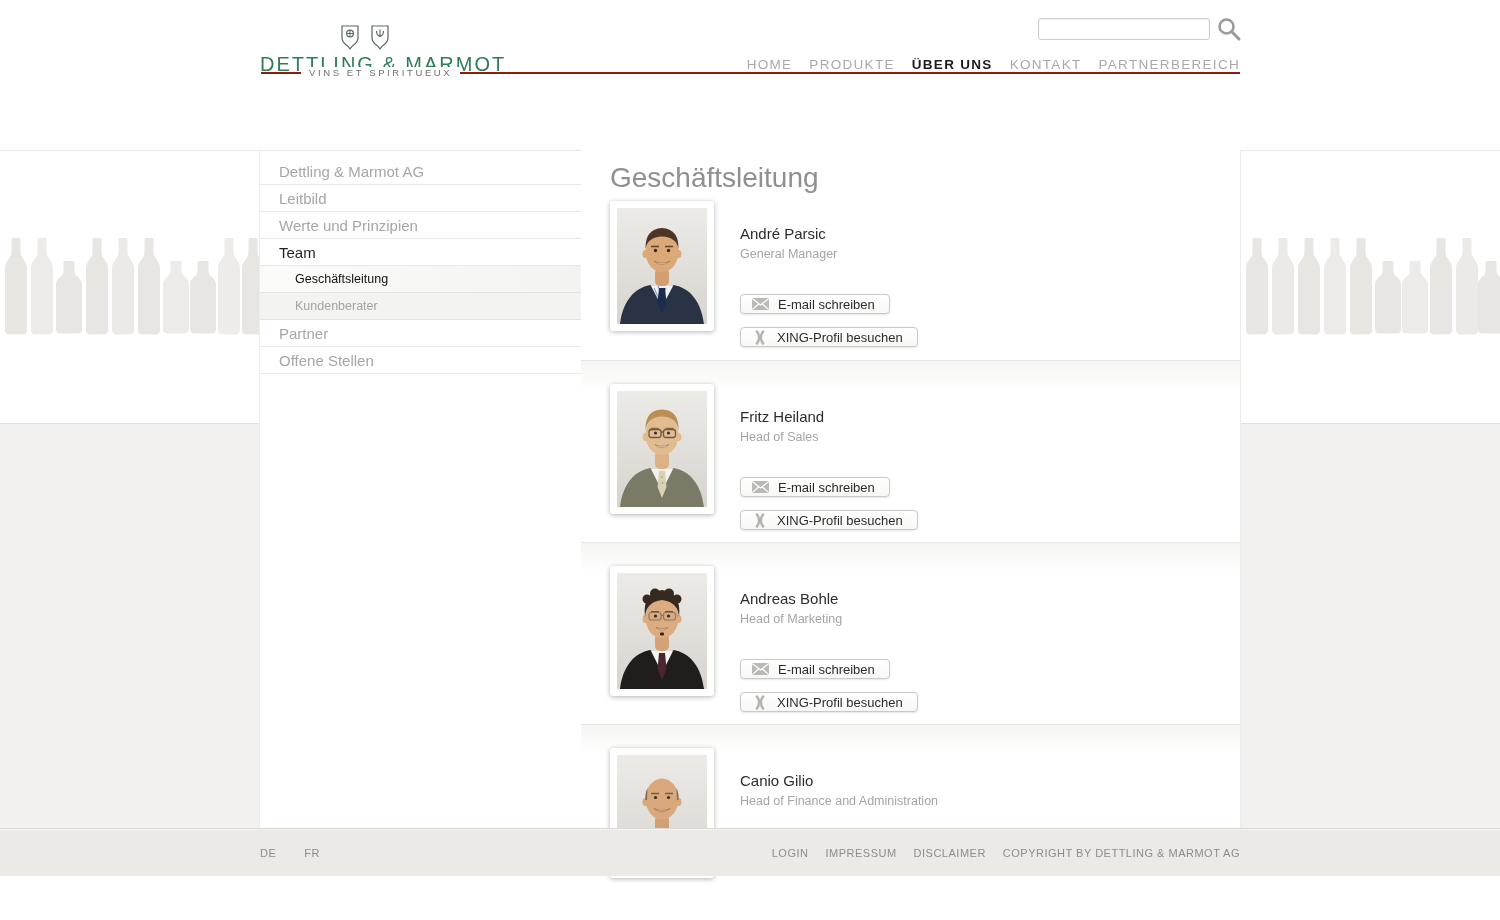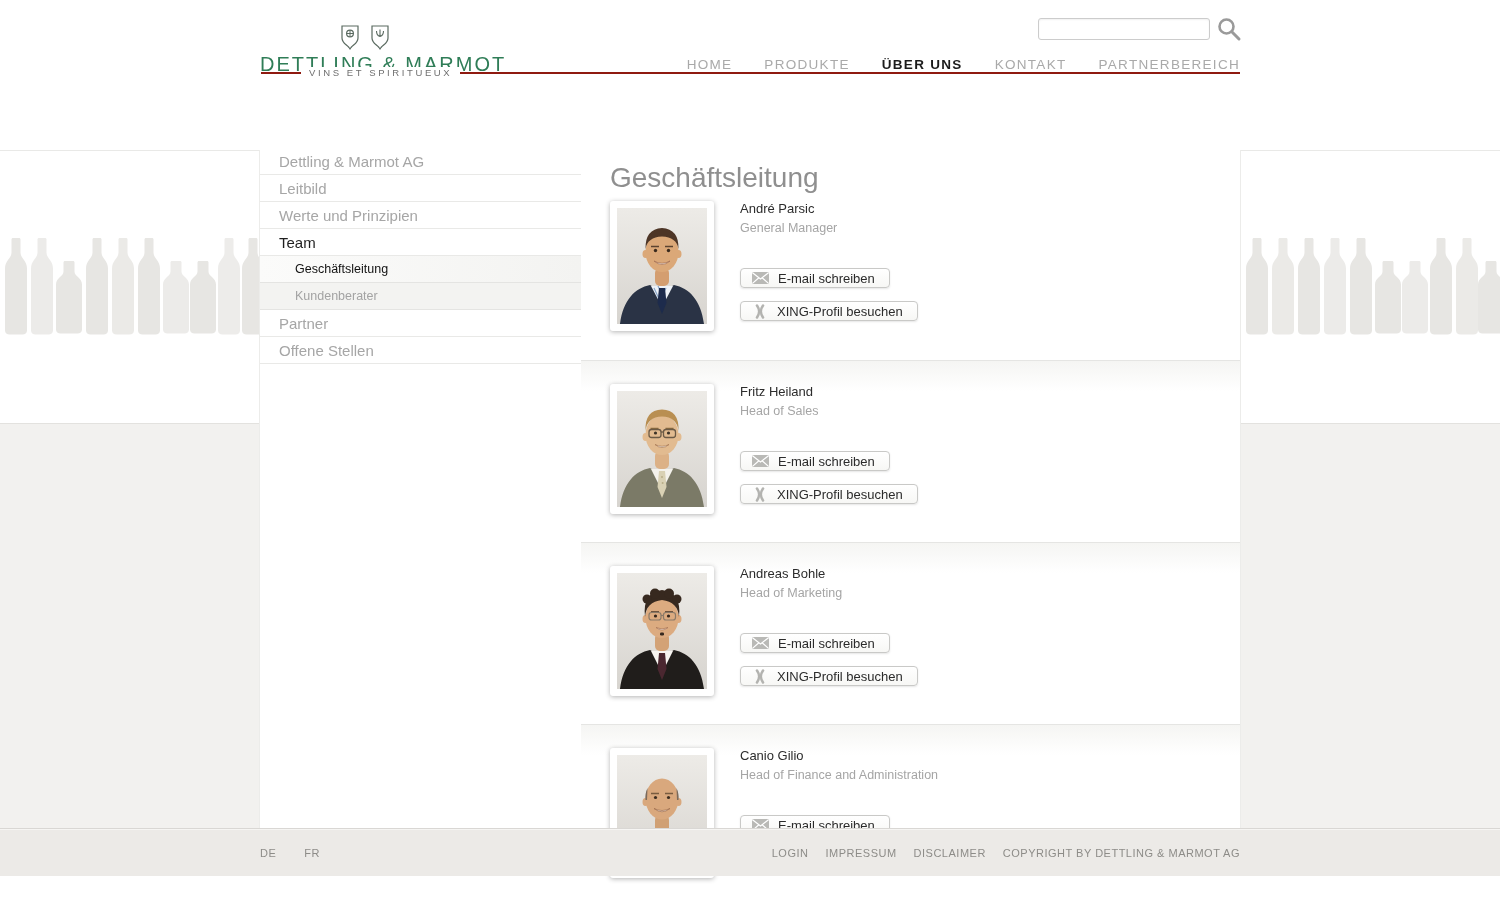--- a/index.html
+++ b/index.html
@@ -18,39 +18,39 @@
     position:absolute; left:301px; top:67px; z-index:2; background:#ffffff;
     padding:0 8px; font-size:9.5px; letter-spacing:2.6px; color:#6f6f6f; white-space:nowrap;
   }
   .search-input {
     position:absolute; left:1038px; top:18px; width:172px; height:22px;
     border:1px solid #cccccc; border-radius:3px; background:#fff;
     font-family:"Liberation Sans", sans-serif; font-size:12px; padding:0 6px; color:#444;
     box-shadow:inset 0 1px 2px rgba(0,0,0,0.06);
   }
   .search-icon { position:absolute; left:1216px; top:16px; cursor:pointer; }
-  .nav { position:absolute; right:260px; top:57px; display:flex; gap:32px;align-items:flex-end; }
+  .nav { position:absolute; right:260px; top:57px; display:flex; gap:17px;align-items:flex-end; }
   .nav-item { font-size:13.5px; letter-spacing:1.3px; color:#a9a9a9; cursor:pointer; white-space:nowrap; }
   .nav-item.active { color:#1c1c1c;font-weight:bold; }
 
   .full-line { position:absolute; left:0; top:150px; width:1500px; height:1px; background:#e9e9e7; }
 
   
   .bottles { position:absolute; top:232px; width:259px; height:105px; }
   .bottles.left { left:0; }
   .bottles.right { left:1241px; }
   .margin-gray { position:absolute; top:423px; width:259px; height:449px; background:#f2f1ef; border-top:1px solid #e3e2df; }
   .margin-gray.left { left:0; }
   .margin-gray.right { left:1241px; }
   .edge-line { position:absolute; top:150px; width:1px; height:722px; background:#ececea; }
   .edge-line.left { left:259px; }
   .edge-line.right { left:1240px; }
 
   
-  .sidebar { position:absolute; left:260px; top:148px; width:321px; }
+  .sidebar { position:absolute; left:260px; top:158px; width:321px; }
   .side-item {
     height:27px; line-height:27px; border-bottom:1px solid #e9e9e7;
     padding-left:19px; font-size:15px; color:#a6a6a6; cursor:pointer; background:#fff;
   }
   .side-item.active { color:#1f1f1f; }
   .side-sub {
     height:27px; line-height:27px; border-bottom:1px solid #e4e4e2;
     padding-left:35px; font-size:12.5px; color:#a3a3a3; cursor:pointer;
     background:#f3f3f1;
   }
@@ -61,21 +61,21 @@
   .page-title { margin:12px 0 0 29px; font-size:28px; font-weight:normal; color:#8f8f8f; }
   .profile-row { display:flex; padding:23px 0 0 29px; min-height:182px; border-top:1px solid #e5e5e3;
     background:linear-gradient(to bottom,#f5f5f3,#ffffff 30px); }
   .profile-row.first { border-top:none; background:none; padding-top:7px; min-height:166px; }
   .photo {
     width:104px; height:130px; flex:0 0 104px; border:7px solid #ffffff; border-radius:3px;
     box-shadow:0 1px 5px rgba(0,0,0,0.30); overflow:hidden; background:#e5e2dd;
   }
   .photo svg { display:block; }
   .info { margin-left:26px; }
-  .person-name { font-size:13px; color:#2c2c2c; }
+  .person-name { font-size:15px; color:#2c2c2c;margin-top:24px; }
   .person-role { font-size:12.5px; color:#a5a5a5; margin-top:5px; }
   .btns { margin-top:33px; }
   .btn {
     display:flex; align-items:center; gap:9px; height:20px; width:max-content;
     padding:0 14px 0 11px; background:linear-gradient(#ffffff,#f7f7f5);
     border:1px solid #c9c9c7; border-radius:4px; box-shadow:0 1px 2px rgba(0,0,0,0.10);
     font-size:13px; color:#2b2b2b; cursor:pointer;
   }
   .btn + .btn { margin-top:13px; }
 

